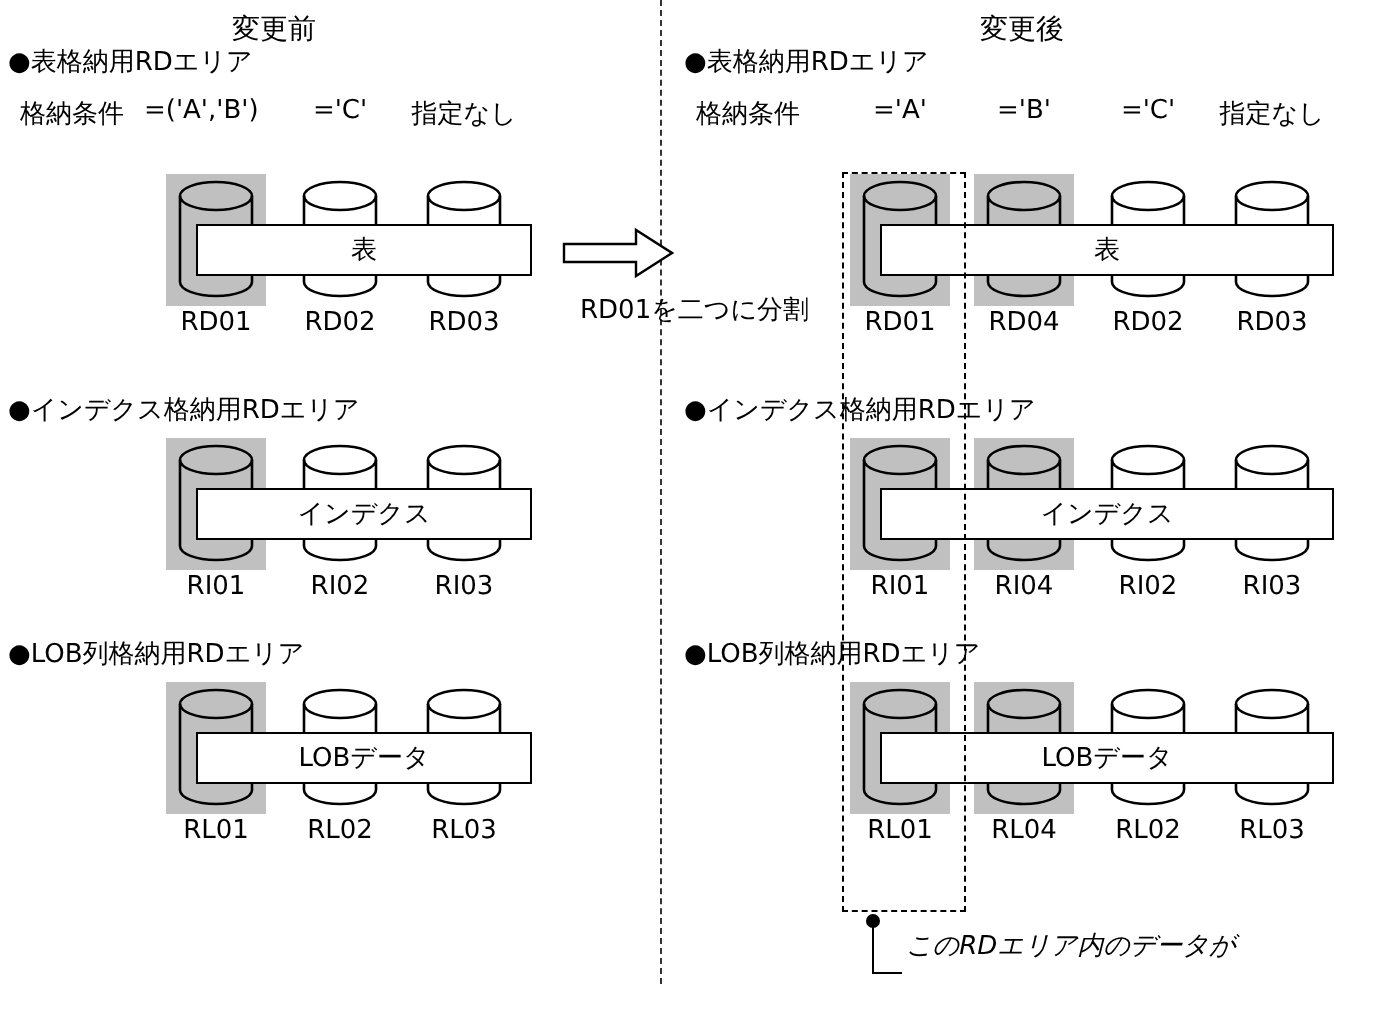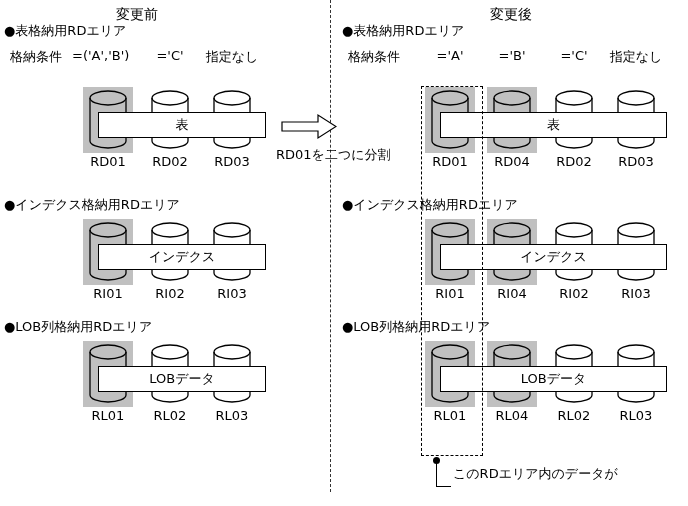--- a/index.html
+++ b/index.html
@@ -18,21 +18,21 @@
   .obox {
     position:absolute; height:26px; background:#fff; border:1px solid #000; z-index:3;
     display:flex; align-items:center; justify-content:center; font-size:13px;
   }
   .divider { position:absolute; left:330px; top:0; height:492px; width:0; border-left:1px dashed #333; z-index:0; }
   .dashedrect { position:absolute; left:421px; top:86px; width:62px; height:370px; border:1px dashed #000; z-index:5; pointer-events:none; }
   .arrow { position:absolute; left:281px; top:113px; width:56px; height:27px; z-index:4; }
   .arrow polygon { fill:#fff; stroke:#000; stroke-width:1.2; }
   .connector { position:absolute; left:436px; top:462px; width:15px; height:25px; border-left:1px solid #000; border-bottom:1px solid #000; z-index:2; }
   .dot { position:absolute; left:433px; top:457px; width:7px; height:7px; border-radius:50%; background:#000; z-index:2; }
-  .note { position:absolute; left:453px; top:466px; font-size:13px; line-height:16px; white-space:nowrap; }
+  .note { position:absolute; left:453px; top:466px; font-size:13px; line-height:16px; white-space:nowrap;font-style:italic; }
 </style>
 </head>
 <body>
 
 <div class="canvas">
 
   <div class="hdr" style="left:466px;top:6px">変更後</div>
   <div class="hdr" style="left:92px;top:6px">変更前</div>
 
   <div class="divider"></div>
@@ -113,21 +113,21 @@
       </svg>
     </div>
   <div class="obox" style="left:98px;top:366px;width:168px">LOBデータ</div>
   <div class="slot" style="left:77px;top:408px">RL01</div>
   <div class="slot" style="left:139px;top:408px">RL02</div>
   <div class="slot" style="left:201px;top:408px">RL03</div>
 
   <svg class="arrow" viewBox="0 0 56 27">
       <polygon points="1,9 37,9 37,2 55,13.5 37,25 37,18 1,18"></polygon>
     </svg>
-  <div class="abs" style="left:276px;top:146px">RD01を二つに分割</div>
+  <div class="abs" style="left:290px;top:146px">RD01を二つに分割</div>
 
   <div class="abs" style="left:342px;top:22px">●表格納用RDエリア</div>
   <div class="abs" style="left:348px;top:48px">格納条件</div>
   <div class="slot" style="left:419px;top:48px">='A'</div>
   <div class="slot" style="left:481px;top:48px">='B'</div>
   <div class="slot" style="left:543px;top:48px">='C'</div>
   <div class="slot" style="left:605px;top:48px">指定なし</div>
 
   <div class="hl" style="left:425px;top:87px"></div>
   <div class="hl" style="left:487px;top:87px"></div>

